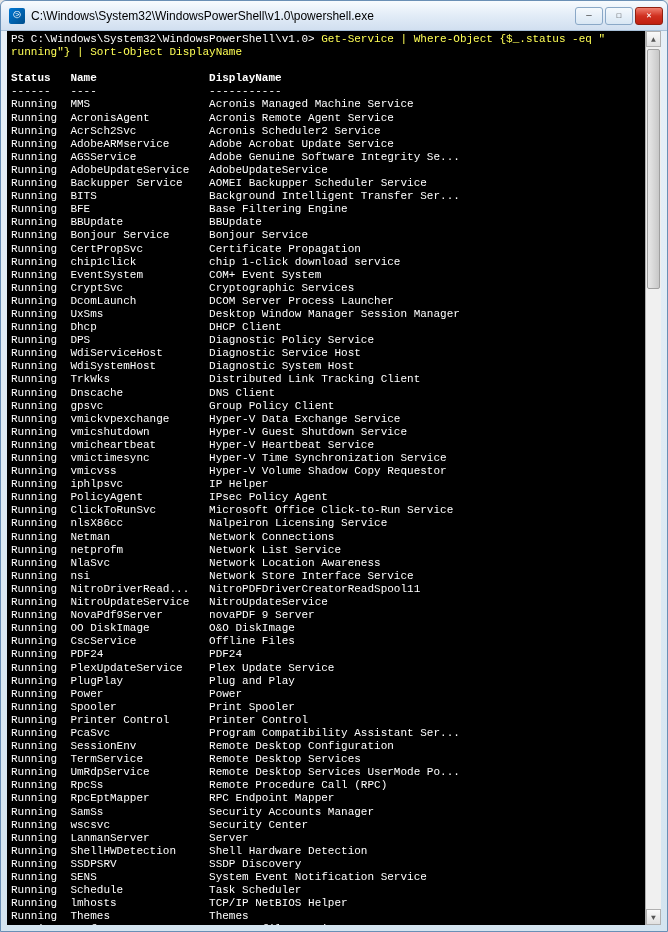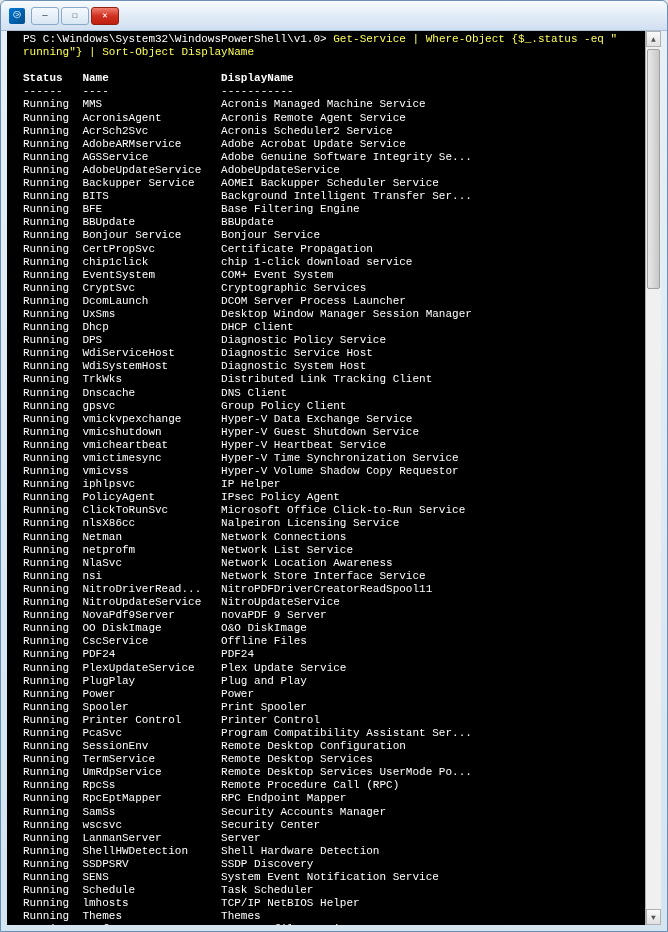--- a/index.html
+++ b/index.html
@@ -73,21 +73,21 @@
 .console-area {
   flex: 1;
   background: #000;
   margin: 0 6px 6px 6px;
   overflow: hidden;
   position: relative;
   display: flex;
 }
 .console-content {
   flex: 1;
-  padding: 2px 16px;
+  padding: 2px 4px;
   font-size: 11px;
   line-height: 13.1px;
   white-space: pre;
   overflow: hidden;
 }
 .prompt-line { color: #ffffff; }
 .cmd { color: #ffff55; }
 .header-row { color: #ffffff; font-weight: bold; }
 .dash-row { color: #ffffff; }
 .data-row { color: #ffffff; }
@@ -120,20 +120,21 @@
   border-radius: 2px;
   cursor: pointer;
 }
 </style>
 </head>
 <body>
 
 <div class="window">
   <div class="titlebar">
     <div class="app-icon">⧁</div>
+    <div class="title-text">C:\Windows\System32\WindowsPowerShell\v1.0\powershell.exe</div>
     <div class="window-buttons">
       <div class="win-btn">─</div>
       <div class="win-btn">☐</div>
       <div class="win-btn close">✕</div>
     </div>
   </div>
   <div class="console-area">
     <div class="console-content" id="console"><div class="prompt-line">PS C:\Windows\System32\WindowsPowerShell\v1.0&gt; <span class="cmd">Get-Service | Where-Object {$_.status -eq "</span></div><div class="prompt-line"><span class="cmd">running"} | Sort-Object DisplayName</span></div><div class="prompt-line"> </div><div class="header-row">Status   Name                 DisplayName</div><div class="dash-row">------   ----                 -----------</div><div class="data-row">Running  MMS                  Acronis Managed Machine Service</div><div class="data-row">Running  AcronisAgent         Acronis Remote Agent Service</div><div class="data-row">Running  AcrSch2Svc           Acronis Scheduler2 Service</div><div class="data-row">Running  AdobeARMservice      Adobe Acrobat Update Service</div><div class="data-row">Running  AGSService           Adobe Genuine Software Integrity Se...</div><div class="data-row">Running  AdobeUpdateService   AdobeUpdateService</div><div class="data-row">Running  Backupper Service    AOMEI Backupper Scheduler Service</div><div class="data-row">Running  BITS                 Background Intelligent Transfer Ser...</div><div class="data-row">Running  BFE                  Base Filtering Engine</div><div class="data-row">Running  BBUpdate             BBUpdate</div><div class="data-row">Running  Bonjour Service      Bonjour Service</div><div class="data-row">Running  CertPropSvc          Certificate Propagation</div><div class="data-row">Running  chip1click           chip 1-click download service</div><div class="data-row">Running  EventSystem          COM+ Event System</div><div class="data-row">Running  CryptSvc             Cryptographic Services</div><div class="data-row">Running  DcomLaunch           DCOM Server Process Launcher</div><div class="data-row">Running  UxSms                Desktop Window Manager Session Manager</div><div class="data-row">Running  Dhcp                 DHCP Client</div><div class="data-row">Running  DPS                  Diagnostic Policy Service</div><div class="data-row">Running  WdiServiceHost       Diagnostic Service Host</div><div class="data-row">Running  WdiSystemHost        Diagnostic System Host</div><div class="data-row">Running  TrkWks               Distributed Link Tracking Client</div><div class="data-row">Running  Dnscache             DNS Client</div><div class="data-row">Running  gpsvc                Group Policy Client</div><div class="data-row">Running  vmickvpexchange      Hyper-V Data Exchange Service</div><div class="data-row">Running  vmicshutdown         Hyper-V Guest Shutdown Service</div><div class="data-row">Running  vmicheartbeat        Hyper-V Heartbeat Service</div><div class="data-row">Running  vmictimesync         Hyper-V Time Synchronization Service</div><div class="data-row">Running  vmicvss              Hyper-V Volume Shadow Copy Requestor</div><div class="data-row">Running  iphlpsvc             IP Helper</div><div class="data-row">Running  PolicyAgent          IPsec Policy Agent</div><div class="data-row">Running  ClickToRunSvc        Microsoft Office Click-to-Run Service</div><div class="data-row">Running  nlsX86cc             Nalpeiron Licensing Service</div><div class="data-row">Running  Netman               Network Connections</div><div class="data-row">Running  netprofm             Network List Service</div><div class="data-row">Running  NlaSvc               Network Location Awareness</div><div class="data-row">Running  nsi                  Network Store Interface Service</div><div class="data-row">Running  NitroDriverRead...   NitroPDFDriverCreatorReadSpool11</div><div class="data-row">Running  NitroUpdateService   NitroUpdateService</div><div class="data-row">Running  NovaPdf9Server       novaPDF 9 Server</div><div class="data-row">Running  OO DiskImage         O&amp;O DiskImage</div><div class="data-row">Running  CscService           Offline Files</div><div class="data-row">Running  PDF24                PDF24</div><div class="data-row">Running  PlexUpdateService    Plex Update Service</div><div class="data-row">Running  PlugPlay             Plug and Play</div><div class="data-row">Running  Power                Power</div><div class="data-row">Running  Spooler              Print Spooler</div><div class="data-row">Running  Printer Control      Printer Control</div><div class="data-row">Running  PcaSvc               Program Compatibility Assistant Ser...</div><div class="data-row">Running  SessionEnv           Remote Desktop Configuration</div><div class="data-row">Running  TermService          Remote Desktop Services</div><div class="data-row">Running  UmRdpService         Remote Desktop Services UserMode Po...</div><div class="data-row">Running  RpcSs                Remote Procedure Call (RPC)</div><div class="data-row">Running  RpcEptMapper         RPC Endpoint Mapper</div><div class="data-row">Running  SamSs                Security Accounts Manager</div><div class="data-row">Running  wscsvc               Security Center</div><div class="data-row">Running  LanmanServer         Server</div><div class="data-row">Running  ShellHWDetection     Shell Hardware Detection</div><div class="data-row">Running  SSDPSRV              SSDP Discovery</div><div class="data-row">Running  SENS                 System Event Notification Service</div><div class="data-row">Running  Schedule             Task Scheduler</div><div class="data-row">Running  lmhosts              TCP/IP NetBIOS Helper</div><div class="data-row">Running  Themes               Themes</div><div class="data-row">Running  ProfSvc              User Profile Service</div></div>
     <div class="scrollbar">
       <div class="scroll-up">▲</div>

